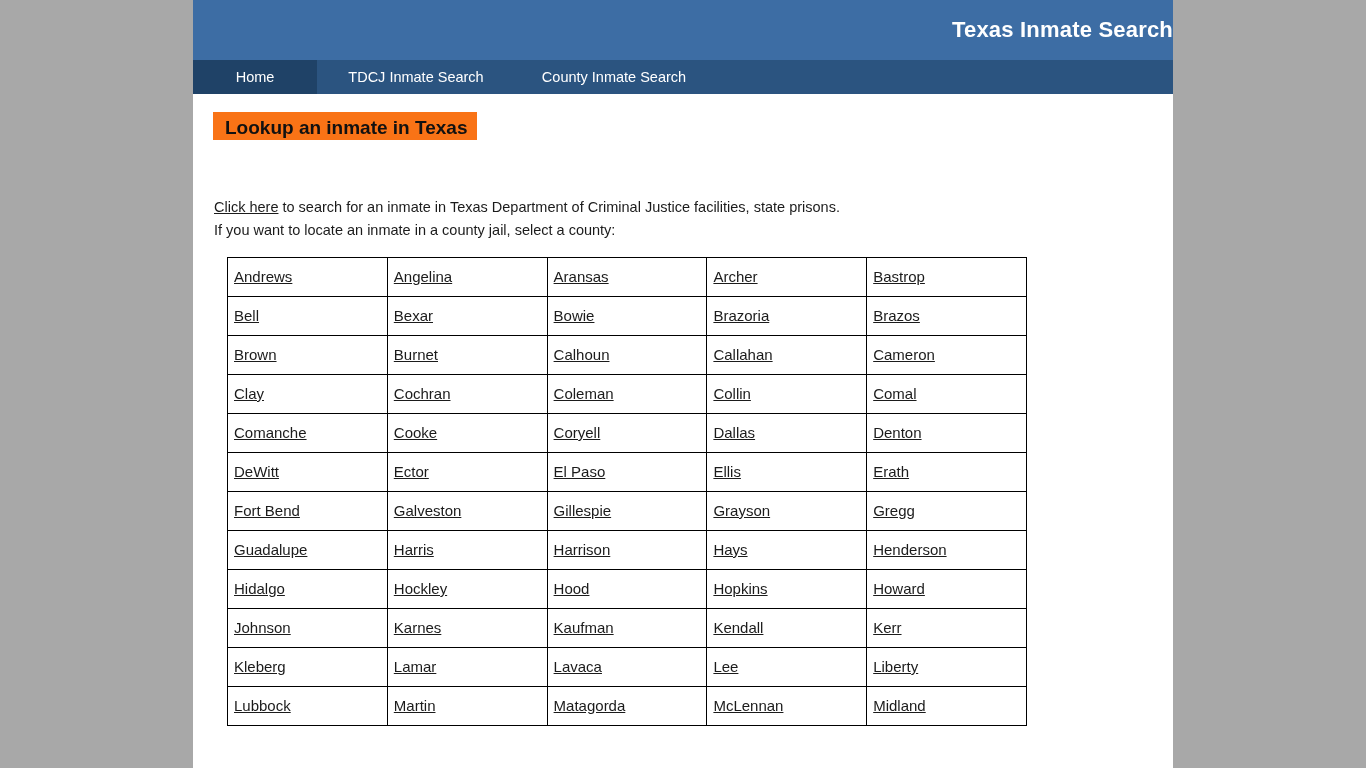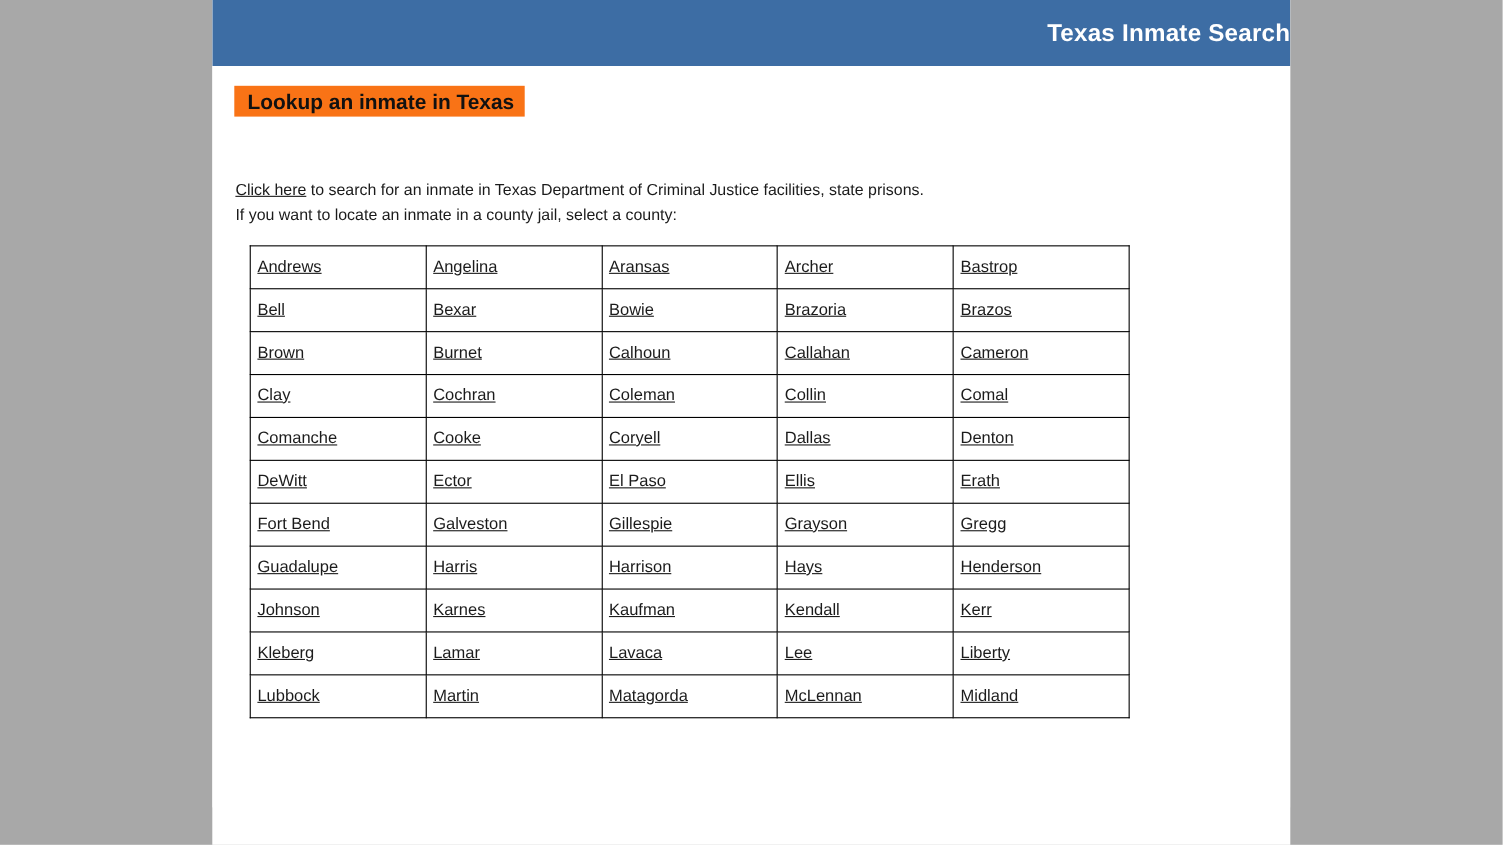--- a/index.html
+++ b/index.html
@@ -119,20 +119,31 @@
 </style>
 </head>
 <body>
 
 <div class="page">
 
   <div class="site-header">
     <div class="site-title">Texas Inmate Search</div>
   </div>
 
+  <div class="nav-bar">
+    <div class="nav-item first active">
+      <span>Home</span>
+    </div>
+    <div class="nav-item tdcj">
+      <span>TDCJ Inmate Search</span>
+    </div>
+    <div class="nav-item county">
+      <span>County Inmate Search</span>
+    </div>
+  </div>
 
   <div class="content">
 
     <div class="page-heading">Lookup an inmate in Texas</div>
 
     <div class="spacer"></div>
 
     <p class="para"><a class="link" href="#">Click here</a><span> to search for an inmate in Texas Department of Criminal Justice facilities, state prisons.</span></p>
 
     <p class="para second">If you want to locate an inmate in a county jail, select a county:</p>
@@ -189,20 +200,27 @@
             <td><a href="#">Gregg</a></td>
           </tr>
           <tr>
             <td><a href="#">Guadalupe</a></td>
             <td><a href="#">Harris</a></td>
             <td><a href="#">Harrison</a></td>
             <td><a href="#">Hays</a></td>
             <td><a href="#">Henderson</a></td>
           </tr>
           <tr>
+            <td><a href="#">Hidalgo</a></td>
+            <td><a href="#">Hockley</a></td>
+            <td><a href="#">Hood</a></td>
+            <td><a href="#">Hopkins</a></td>
+            <td><a href="#">Howard</a></td>
+          </tr>
+          <tr>
             <td><a href="#">Johnson</a></td>
             <td><a href="#">Karnes</a></td>
             <td><a href="#">Kaufman</a></td>
             <td><a href="#">Kendall</a></td>
             <td><a href="#">Kerr</a></td>
           </tr>
           <tr>
             <td><a href="#">Kleberg</a></td>
             <td><a href="#">Lamar</a></td>
             <td><a href="#">Lavaca</a></td>

